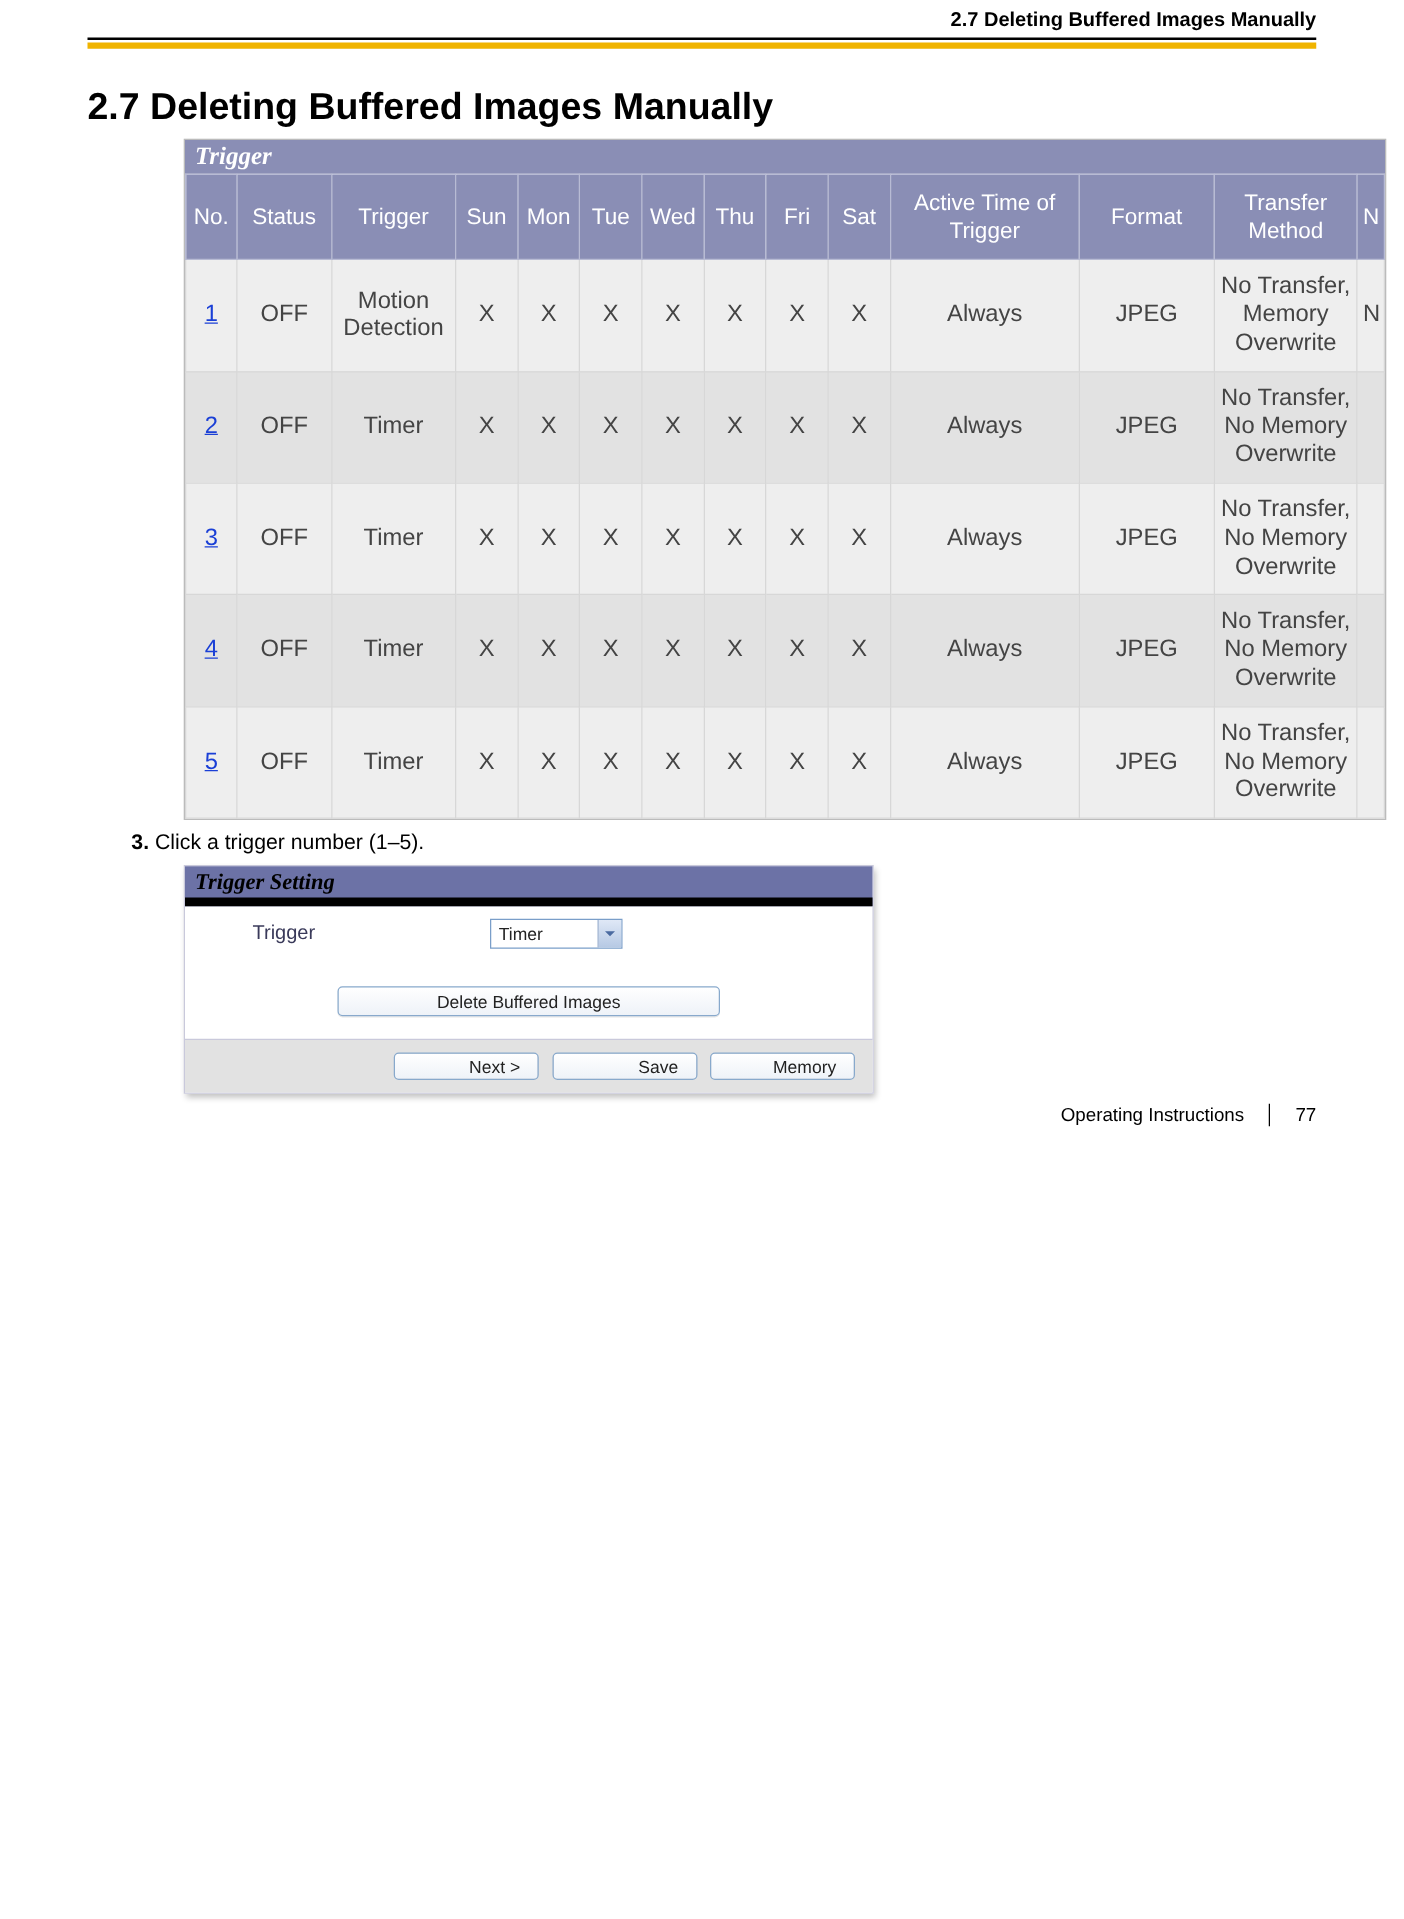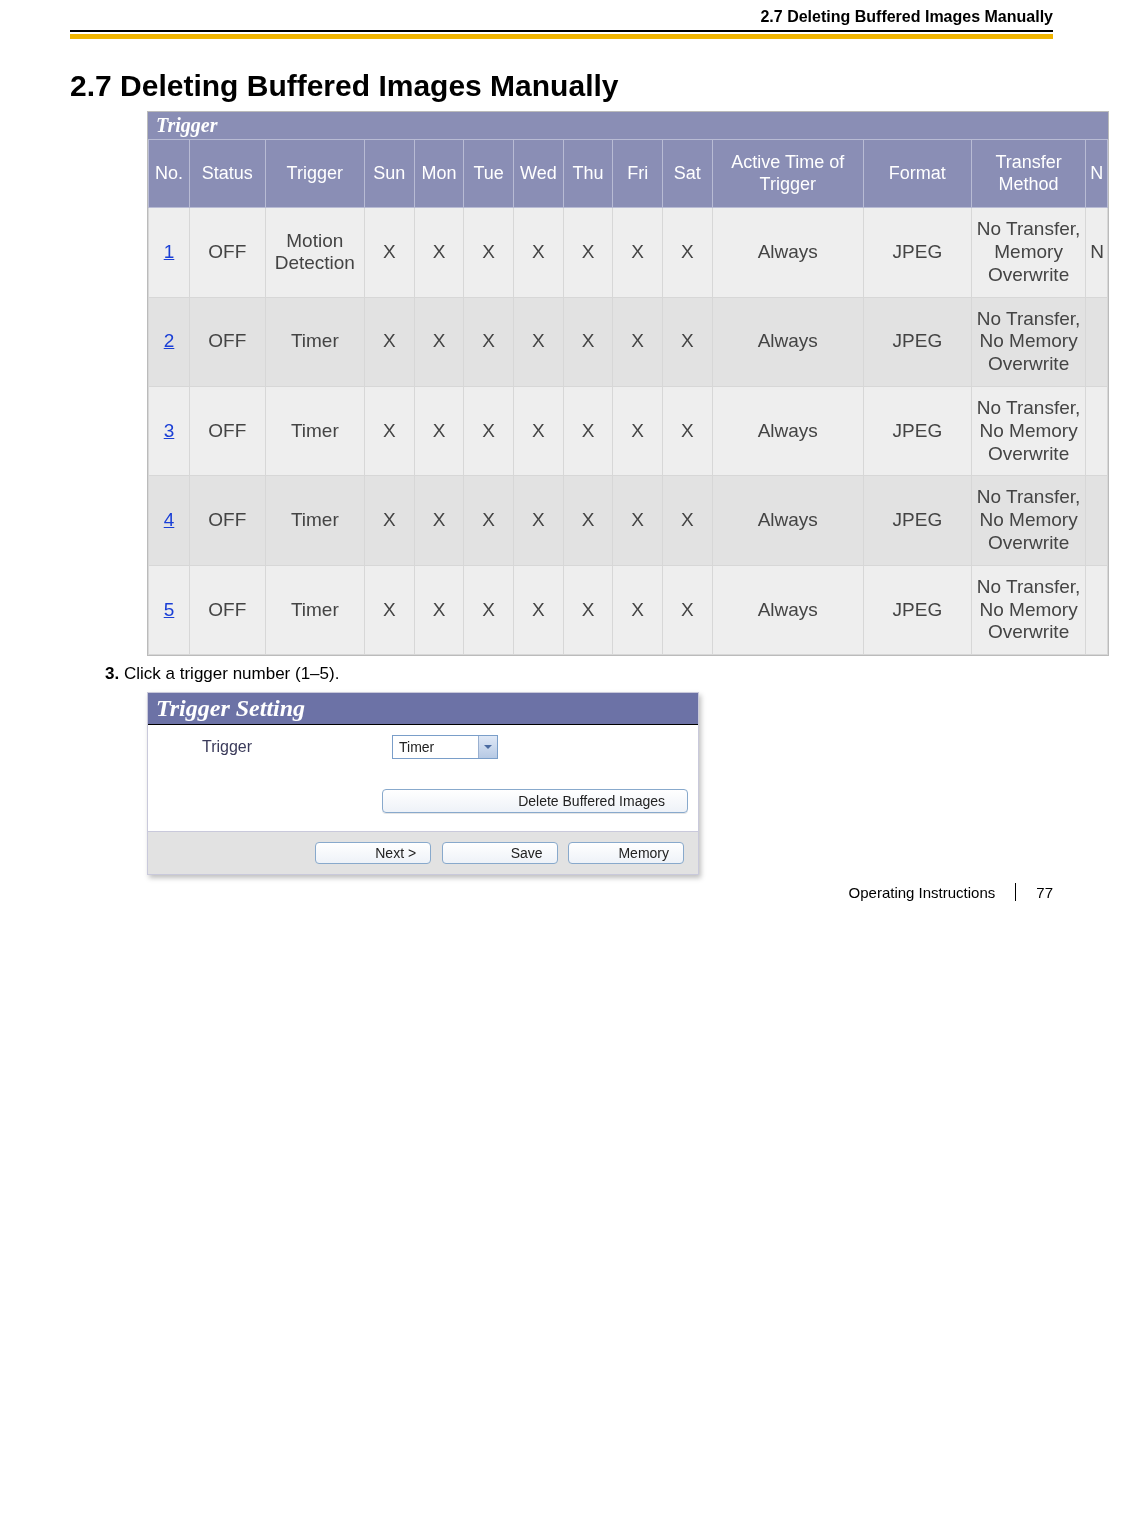--- a/index.html
+++ b/index.html
@@ -114,27 +114,27 @@
   .setting-panel {
     width: 550px;
     font-family: Tahoma, Arial, sans-serif;
     color: #3a3a5a;
     border: 1px solid #c9c9db;
     box-shadow: 2px 3px 5px rgba(0,0,0,0.25);
     background: #fff;
   }
   .setting-title-bar {
     background: #6c72a6;
-    color: #ffffff;
+    color: #000000;
     font-family: Georgia, 'Times New Roman', serif;
     font-style: italic;
     font-weight: bold;
-    font-size: 24px;
+    font-size: 18px;
     padding: 2px 8px;
-    border-bottom: 1px solid #000000;
+    border-bottom: 7px solid #000000;
   }
   .setting-body {
     padding: 6px 10px 4px 10px;
     font-size: 16px;
   }
   .setting-row {
     display: flex;
     align-items: center;
     padding: 4px 0 4px 12px;
   }
@@ -164,21 +164,21 @@
     width: 18px;
     height: 22px;
     background: linear-gradient(#dfe8f6, #b6c9e4);
     border-left: 1px solid #9ab0d0;
     display: flex;
     align-items: center;
     justify-content: center;
   }
   .select-box .sel-arrow svg { width: 10px; height: 10px; fill: #4a6aa0; }
   .delete-row {
-    text-align: right;
+    text-align: center;
     margin: 26px 0 12px 0;
   }
   .wide-btn {
     display: inline-block;
     min-width: 260px;
     padding: 3px 22px;
     font-size: 14px;
     color: #222;
     background: linear-gradient(#ffffff, #eef2f8);
     border: 1px solid #88a9cc;

